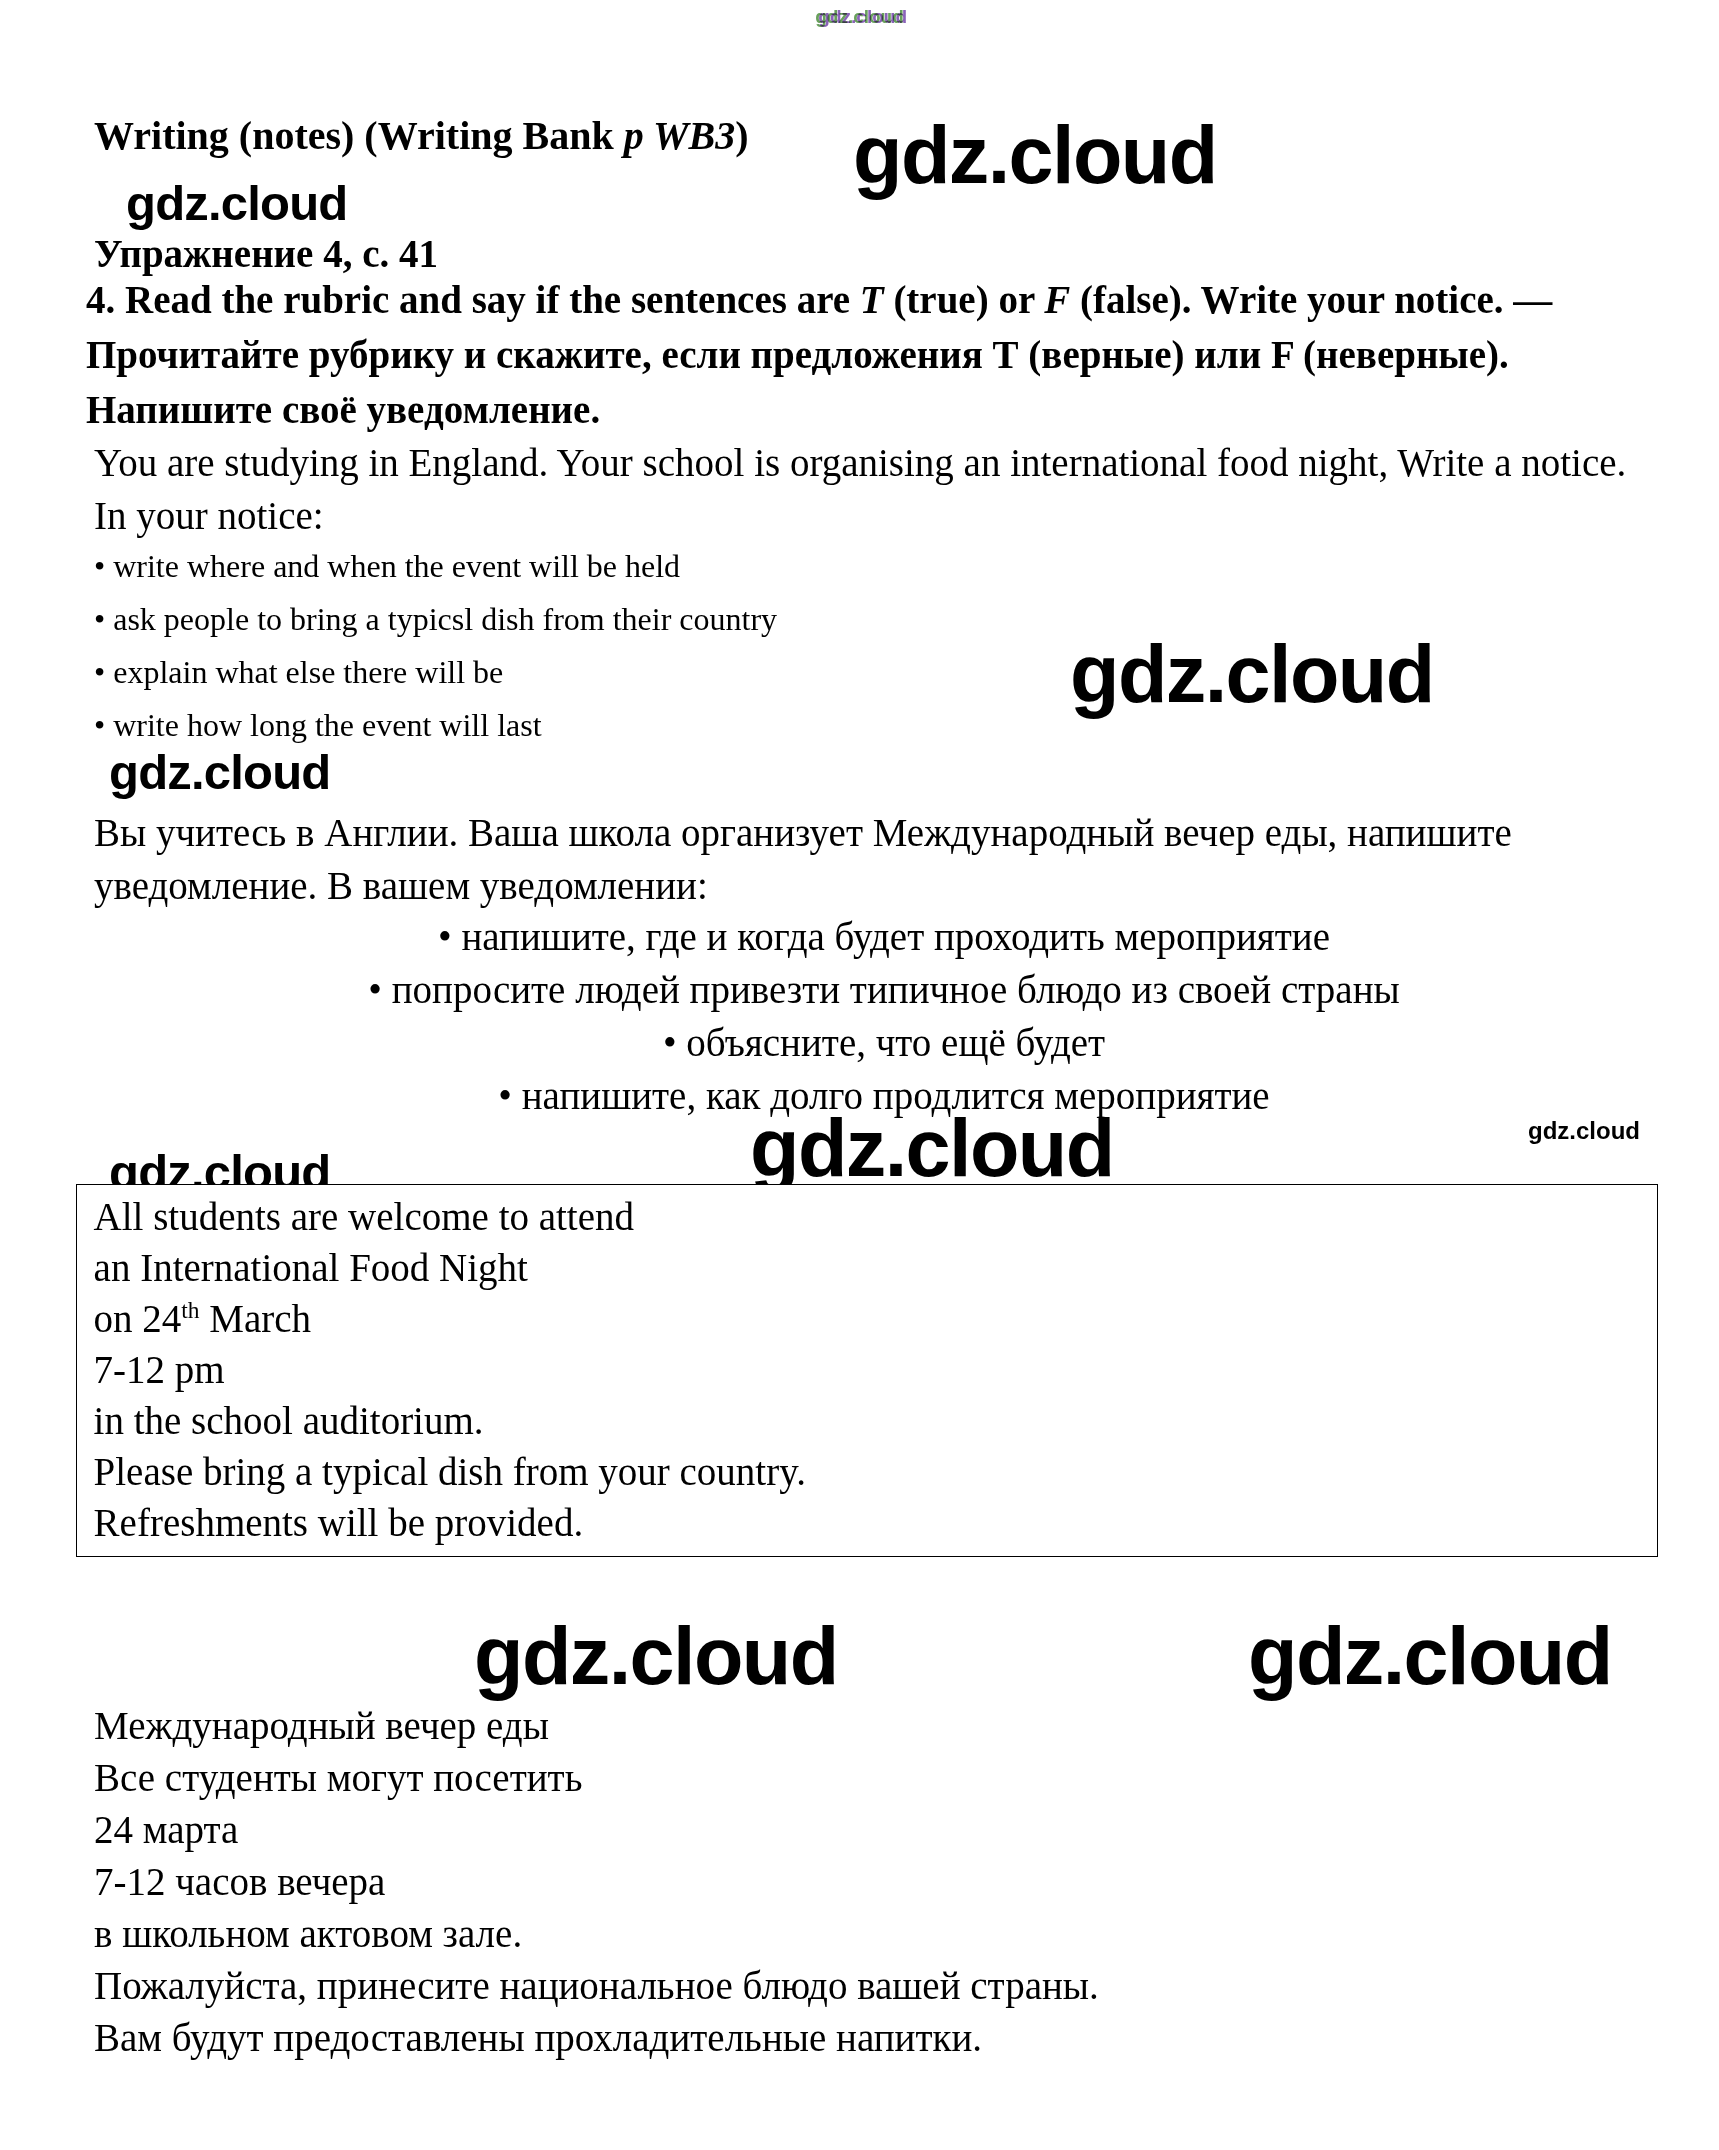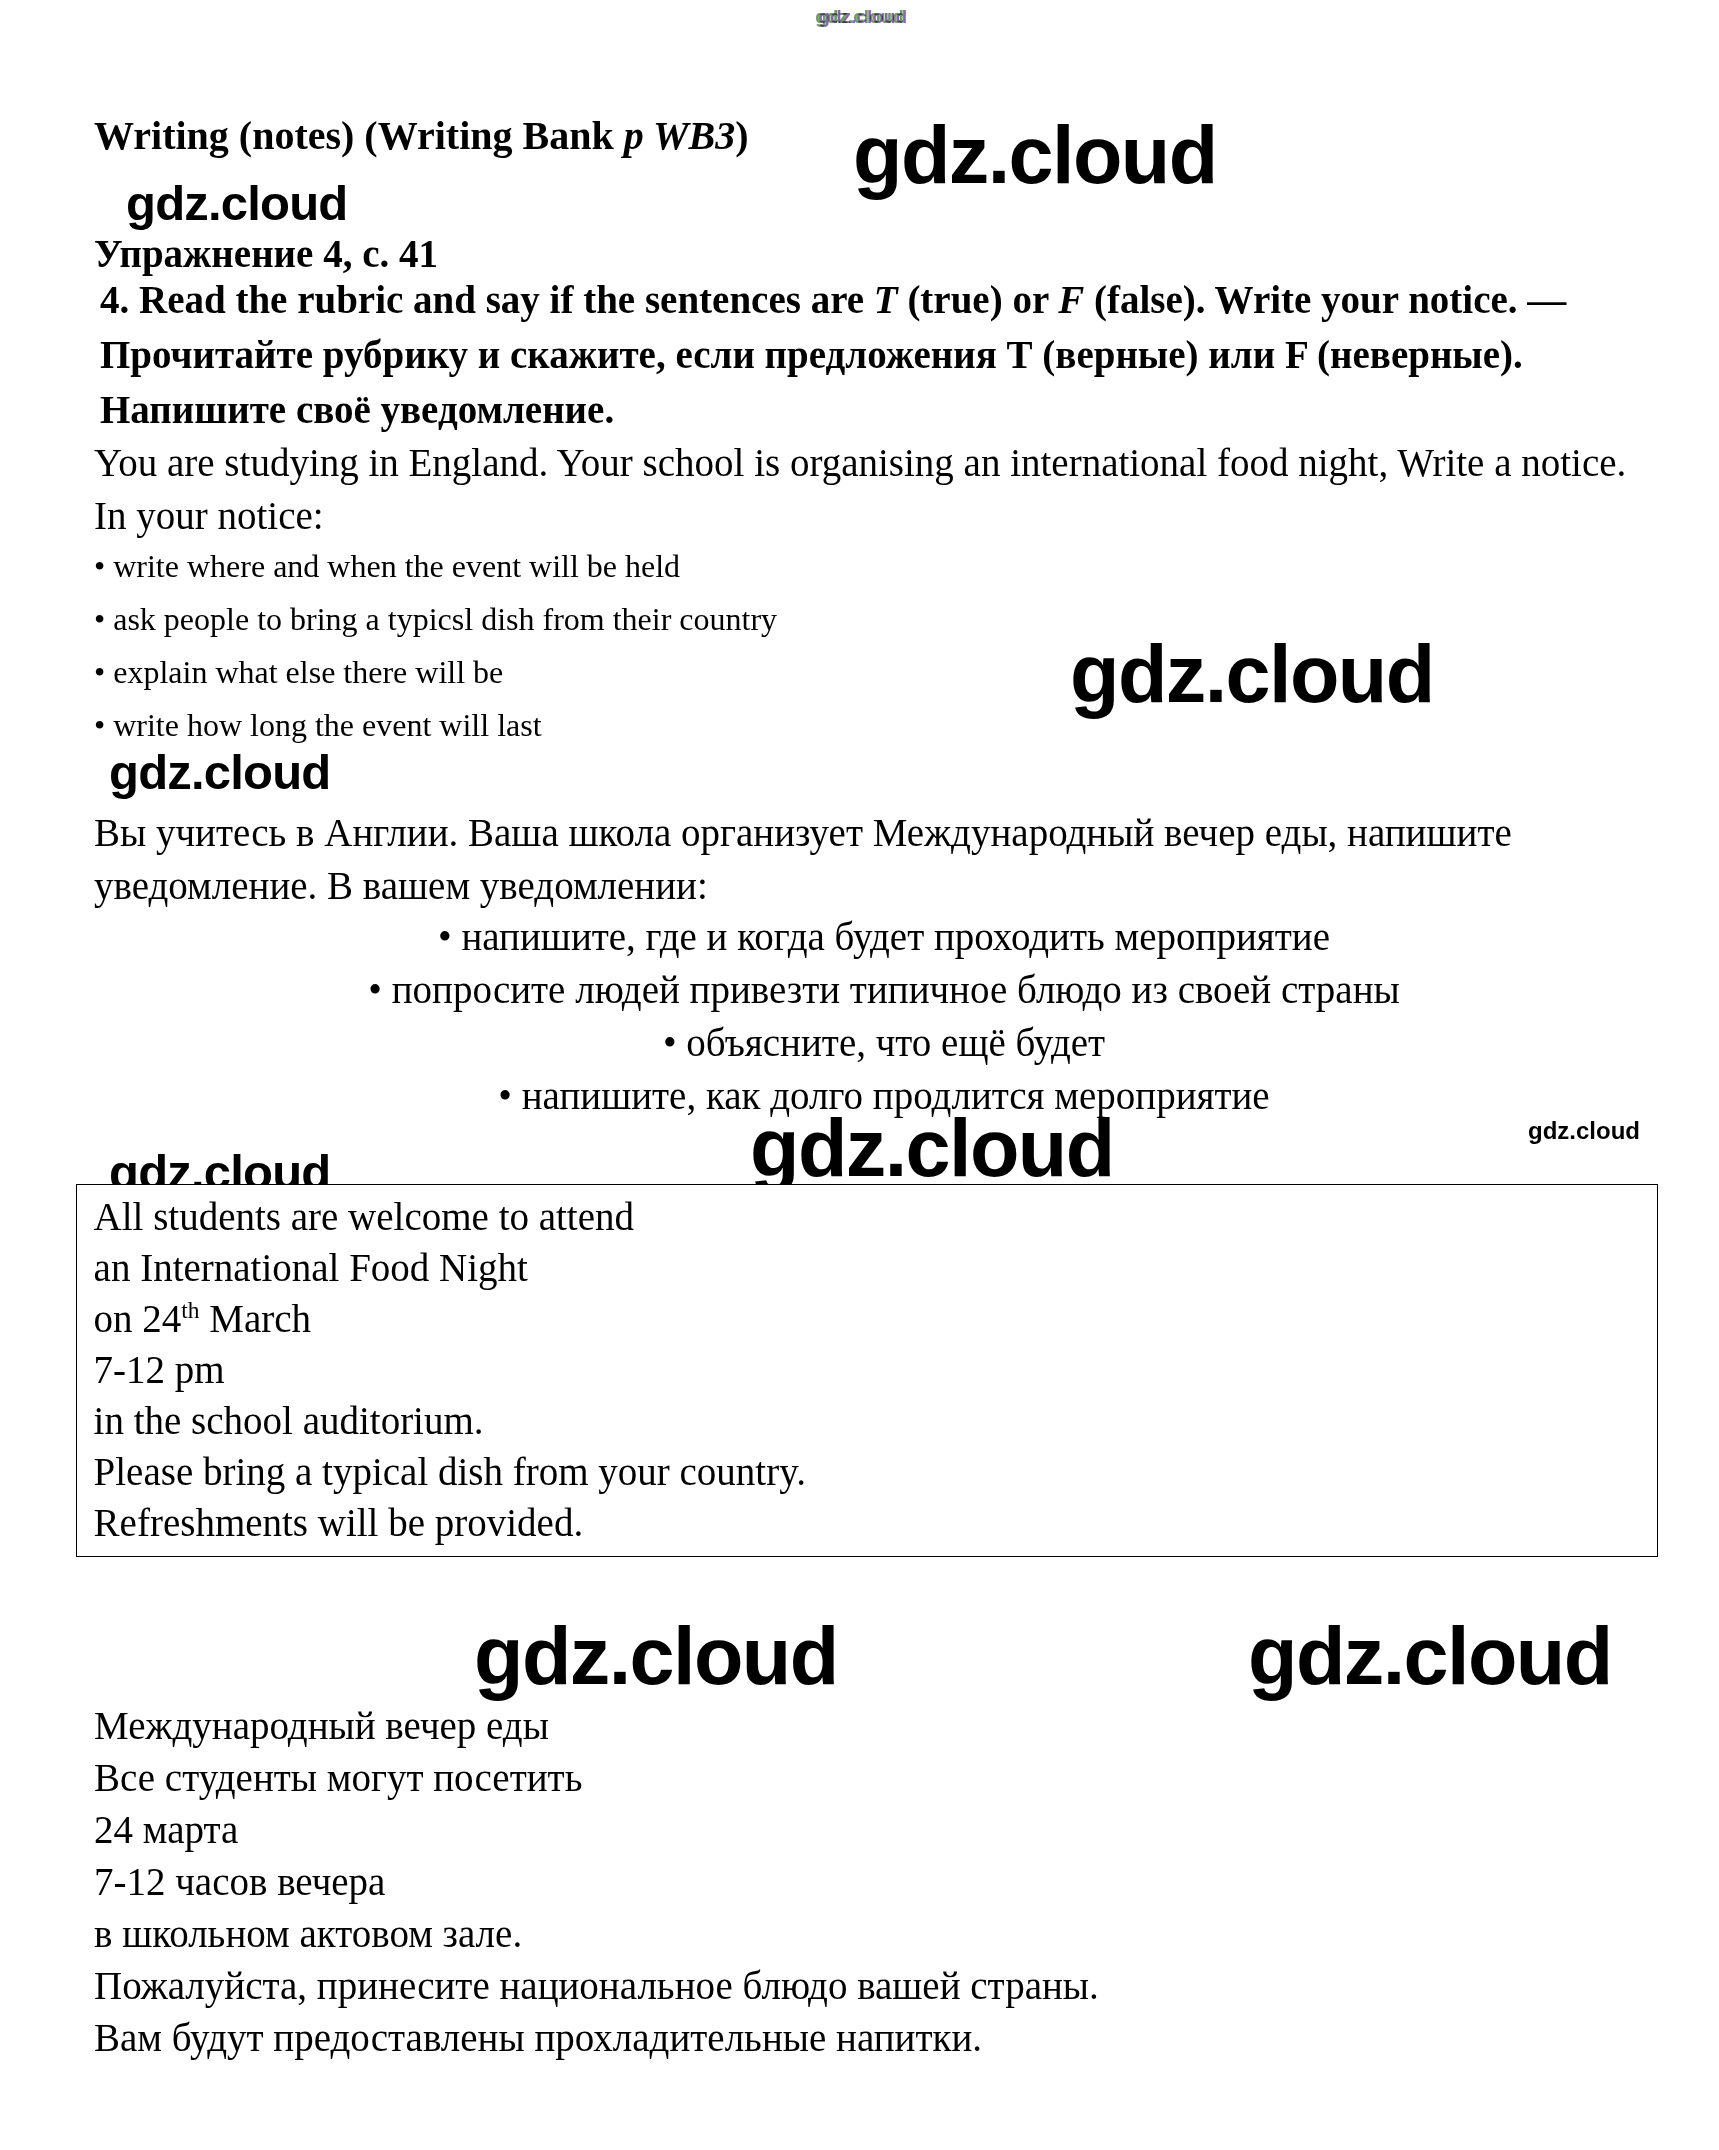--- a/index.html
+++ b/index.html
@@ -51,21 +51,21 @@
     font-size: 40px; font-weight: 700;
     white-space: nowrap;
   }
   .title i { font-style: italic; }
   .subtitle {
     left: 94px; top: 231px;
     font-size: 39px; font-weight: 700;
     white-space: nowrap;
   }
   .task {
-    left: 100px; top: 272px;
+    left: 86px; top: 272px;
     width: 1580px;
     font-size: 39px; font-weight: 700;
     line-height: 55px;
   }
   .task i { font-style: italic; }
   .intro-en {
     left: 94px; top: 436px;
     width: 1548px;
     font-size: 39px; line-height: 53px;
   }

